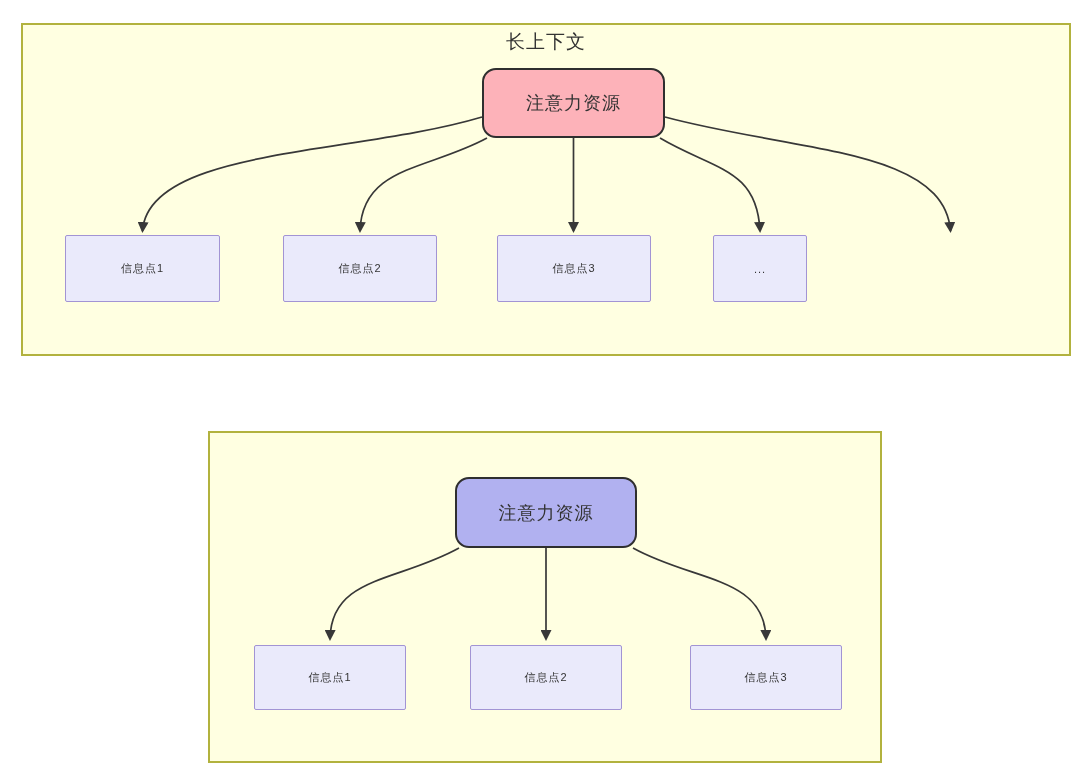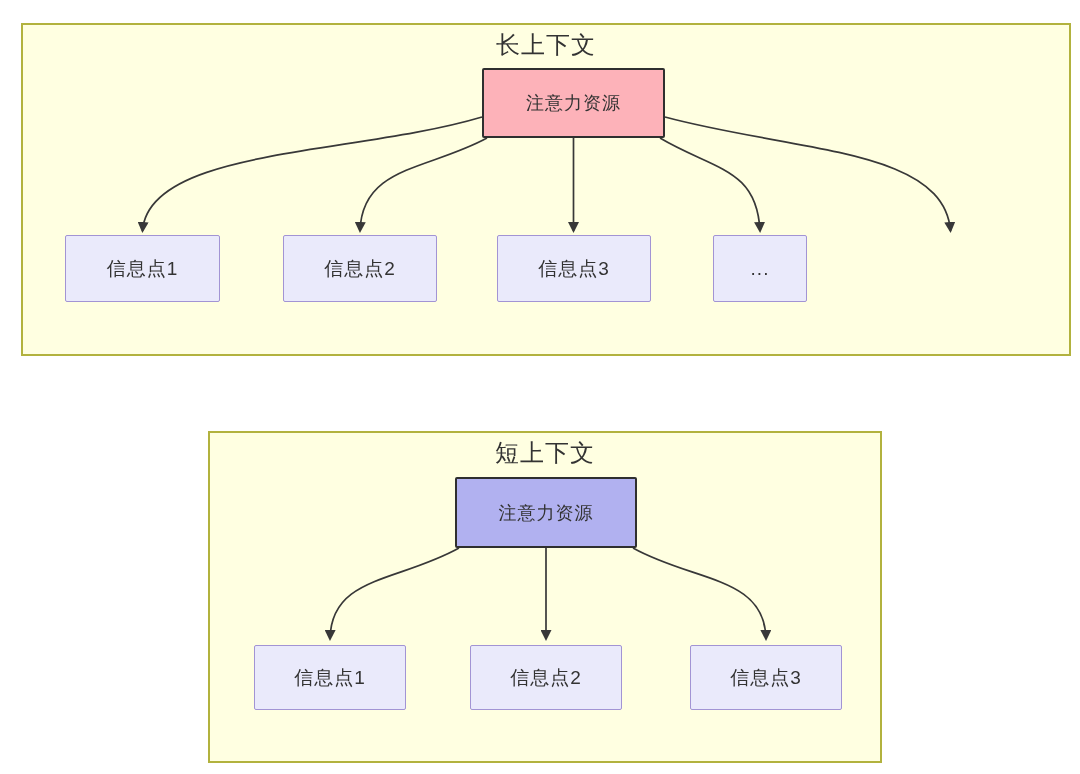--- a/index.html
+++ b/index.html
@@ -18,21 +18,21 @@
   .container {
     position: absolute;
     background: var(--container_fill, #ffffe1);
     border: 2px solid var(--container_border, #b2b23e);
     box-sizing: border-box;
     z-index: 1;
   }
   .container-title {
     position: absolute;
     text-align: center;
-    font-size: 24px;
+    font-size: 19px;
     color: var(--text, #333333);
     z-index: 2;
     letter-spacing: 1px;
   }
   .edges {
     position: absolute;
     left: 0;
     top: 0;
     z-index: 3;
   }
@@ -40,54 +40,53 @@
     fill: none;
     stroke: var(--arrow, #383838);
     stroke-width: 1.7;
   }
   .hub {
     position: absolute;
     display: flex;
     align-items: center;
     justify-content: center;
     border: 2.5px solid var(--hub_border, #2f2f2f);
-    border-radius: 2px;
+    border-radius: 14px;
     box-sizing: border-box;
     font-size: 18px;
     color: var(--text, #333333);
     letter-spacing: 1px;
     z-index: 4;
   }
   .hub.long  { background: var(--hub_long_fill, #fdb2b9); }
   .hub.short { background: var(--hub_short_fill, #b1b1f0); }
   .node {
     position: absolute;
     display: flex;
     align-items: center;
     justify-content: center;
     background: var(--node_fill, #eaeafb);
     border: 1.5px solid var(--node_border, #a294d4);
     border-radius: 2px;
     box-sizing: border-box;
-    font-size: 19px;
+    font-size: 11px;
     color: var(--text, #333333);
     letter-spacing: 1px;
     z-index: 4;
   }
 </style>
 </head>
 <body>
 
 <div class="canvas">
 
   <div class="container" style="left:21px; top:23px; width:1050px; height:333px;"></div>
   <div class="container-title" style="left:21px; top:29px; width:1050px;">长上下文</div>
 
   <div class="container" style="left:208px; top:431px; width:674px; height:332px;"></div>
-  <div class="container-title" style="left:208px; top:437px; width:674px;">短上下文</div>
 
   <svg class="edges" width="1080" height="774">
     <defs>
       <marker id="arrowhead" markerUnits="userSpaceOnUse" markerWidth="11" markerHeight="11" viewBox="0 0 11 11" refX="9" refY="5.5" orient="auto">
         <path d="M0,0 L11,5.5 L0,11 z" fill="#383838"></path>
       </marker>
     </defs>
 
     <path class="edge" d="M482,117 C355,155 148,148 142.5,231" marker-end="url(#arrowhead)"></path>
     <path class="edge" d="M487,138 C428,170 362,166 360,231" marker-end="url(#arrowhead)"></path>

